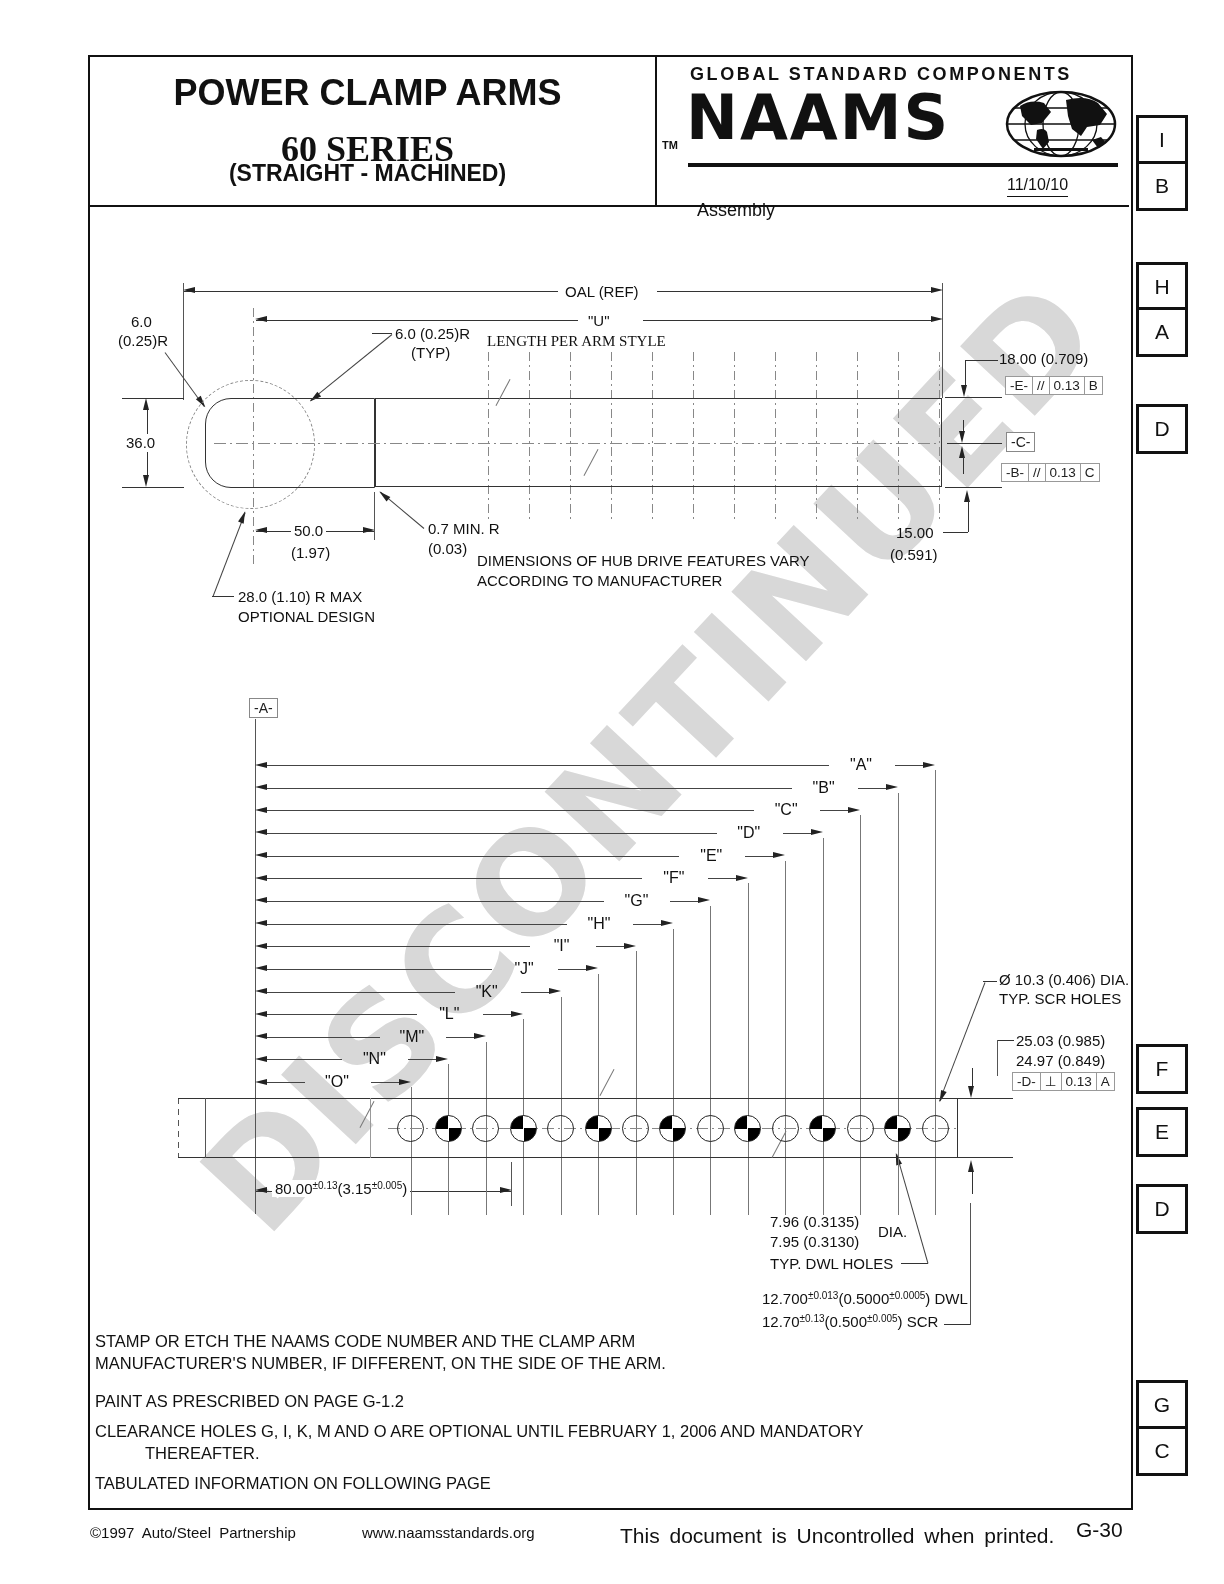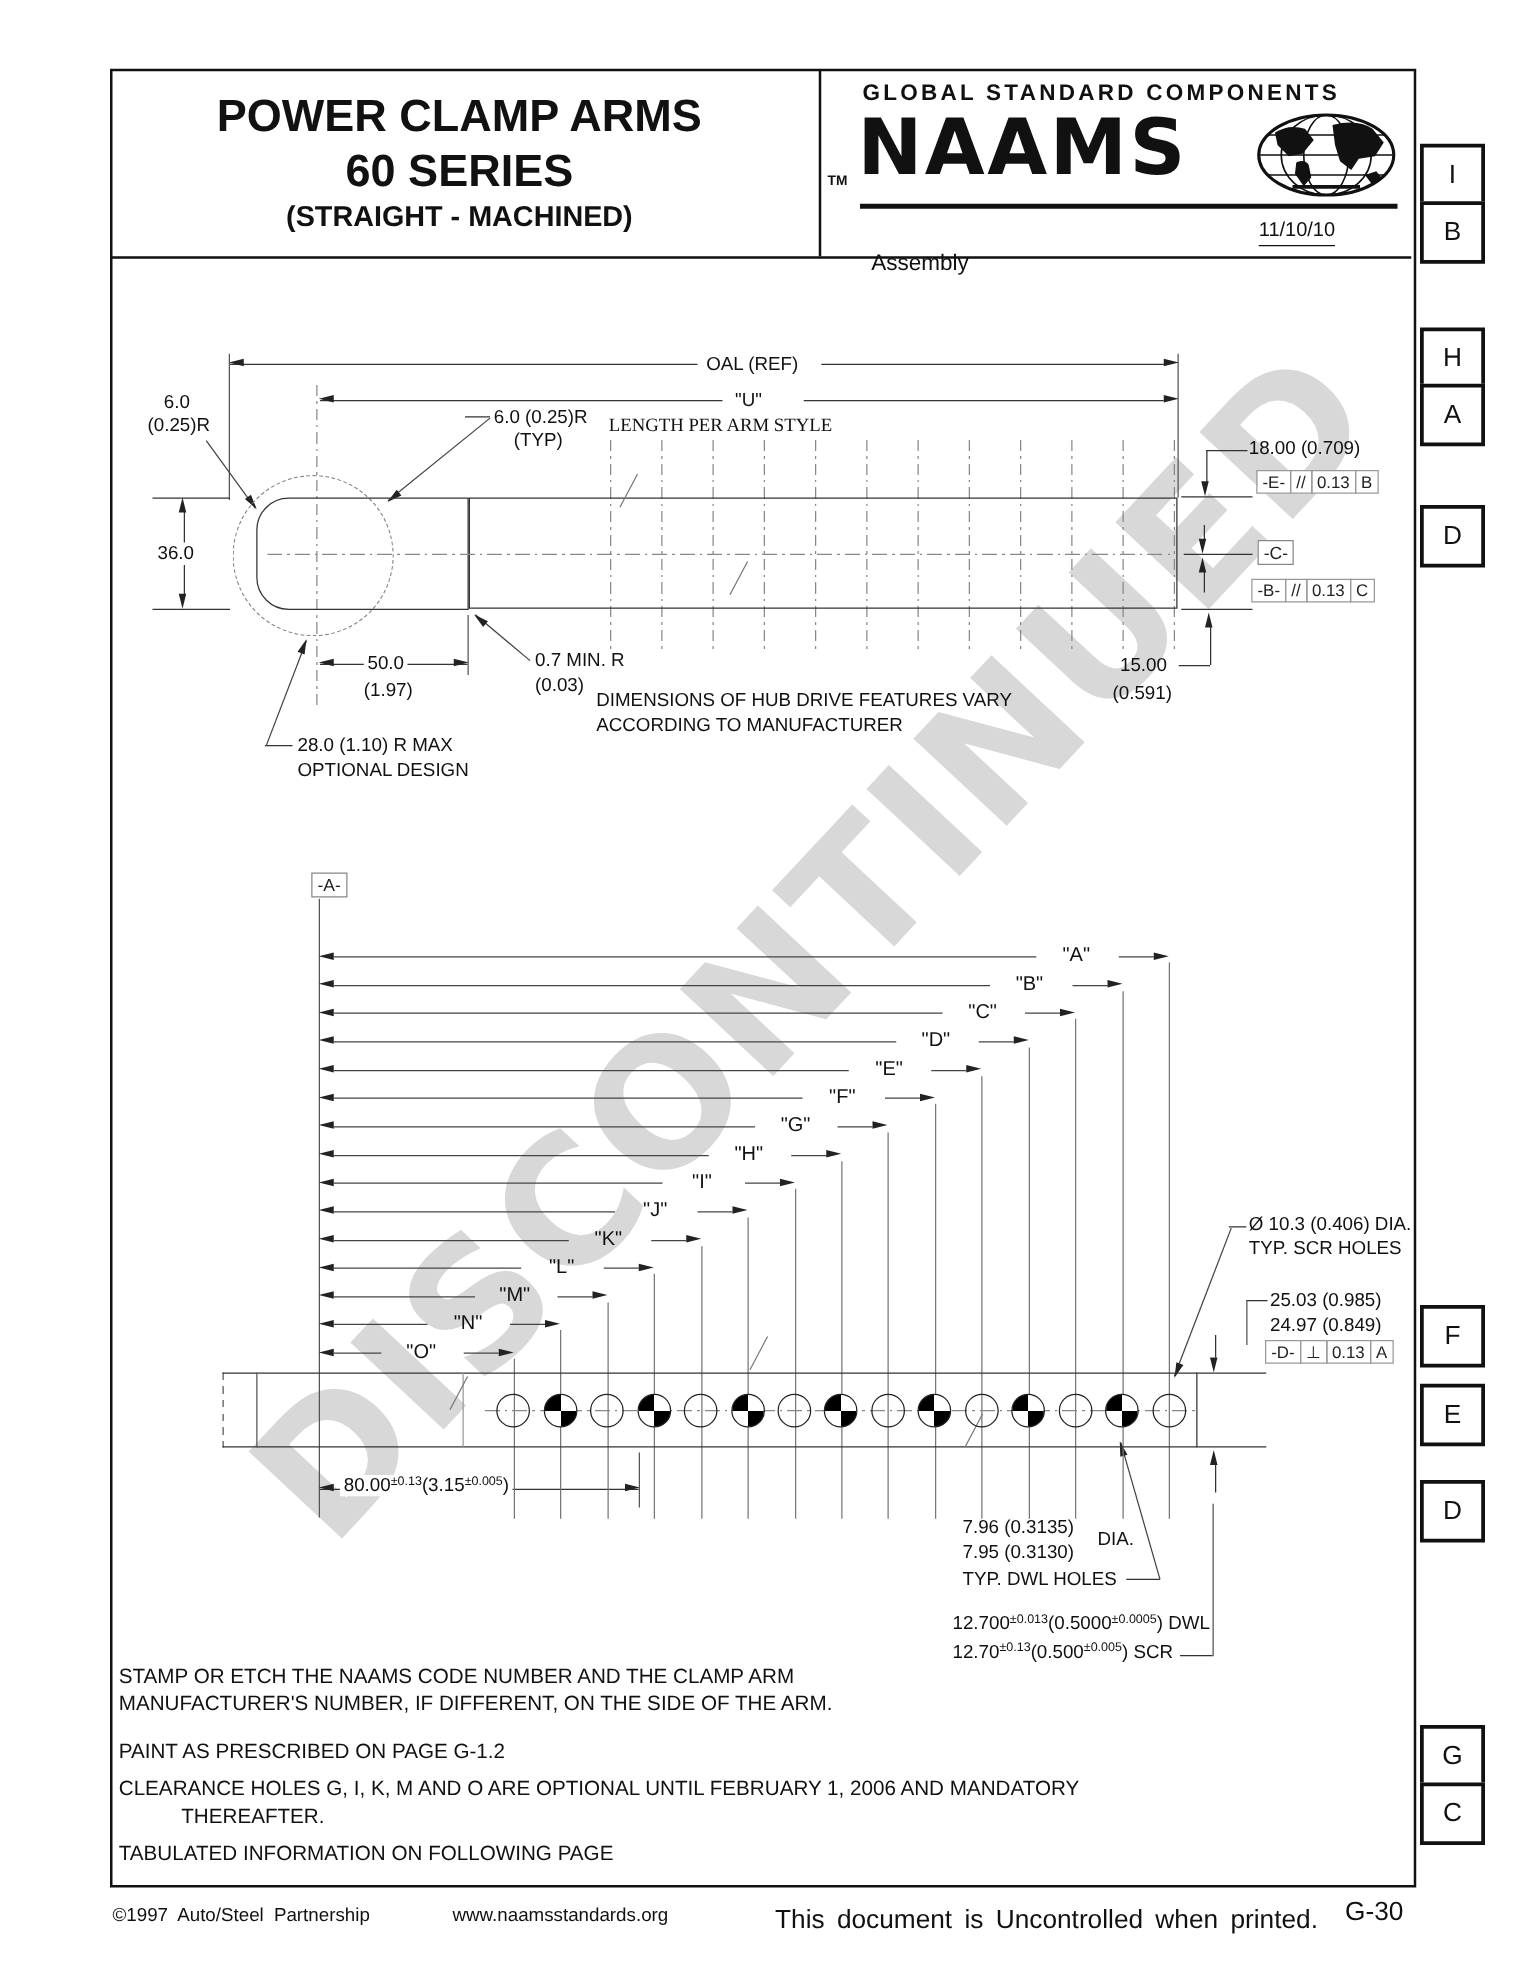--- a/index.html
+++ b/index.html
@@ -46,21 +46,21 @@
 
 <div id="canvas">
 
   <div class="wm">DISCONTINUED</div>
 
   <div class="frame" style="left:88px;top:55px;width:1041px;height:1451px;"></div>
   <div class="hl" style="left:88px;top:205px;width:1041px;height:2px;background:#111;"></div>
   <div class="vl" style="left:655px;top:56px;height:149px;background:#111;width:1.5px;"></div>
 
   <div class="ttl" style="top:72px;font-size:36px;">POWER CLAMP ARMS</div>
-  <div class="ttl" style="top:116px;font-size:36px;">60 SERIES</div>
+  <div class="ttl" style="top:128px;font-size:36px;font-family:Liberation Serif, serif;">60 SERIES</div>
   <div class="ttl" style="top:160px;font-size:23px;">(STRAIGHT - MACHINED)</div>
 
   <div class="abs" style="left:690px;top:64px;font-size:18px;font-weight:bold;letter-spacing:2.6px;white-space:nowrap;">GLOBAL STANDARD COMPONENTS</div>
   <div class="abs" style="left:662px;top:139px;font-size:11px;font-weight:bold;">TM</div>
   <div class="abs" style="left:686px;top:82px;font-size:62px;font-weight:bold;font-family:'DejaVu Sans',sans-serif;letter-spacing:2px;line-height:72px;">NAAMS</div>
   <div class="abs" style="left:1004px;top:90px;width:114px;height:68px;">
     <svg width="114" height="68" viewBox="0 0 114 68">
       <ellipse cx="57" cy="34" rx="54" ry="32" fill="none" stroke="#111" stroke-width="2.5"></ellipse>
       <path d="M4 34h106 M10 18h94 M10 50h94" stroke="#111" stroke-width="1.3" fill="none"></path>
       <ellipse cx="57" cy="34" rx="18" ry="32" fill="none" stroke="#111" stroke-width="1.3"></ellipse>

